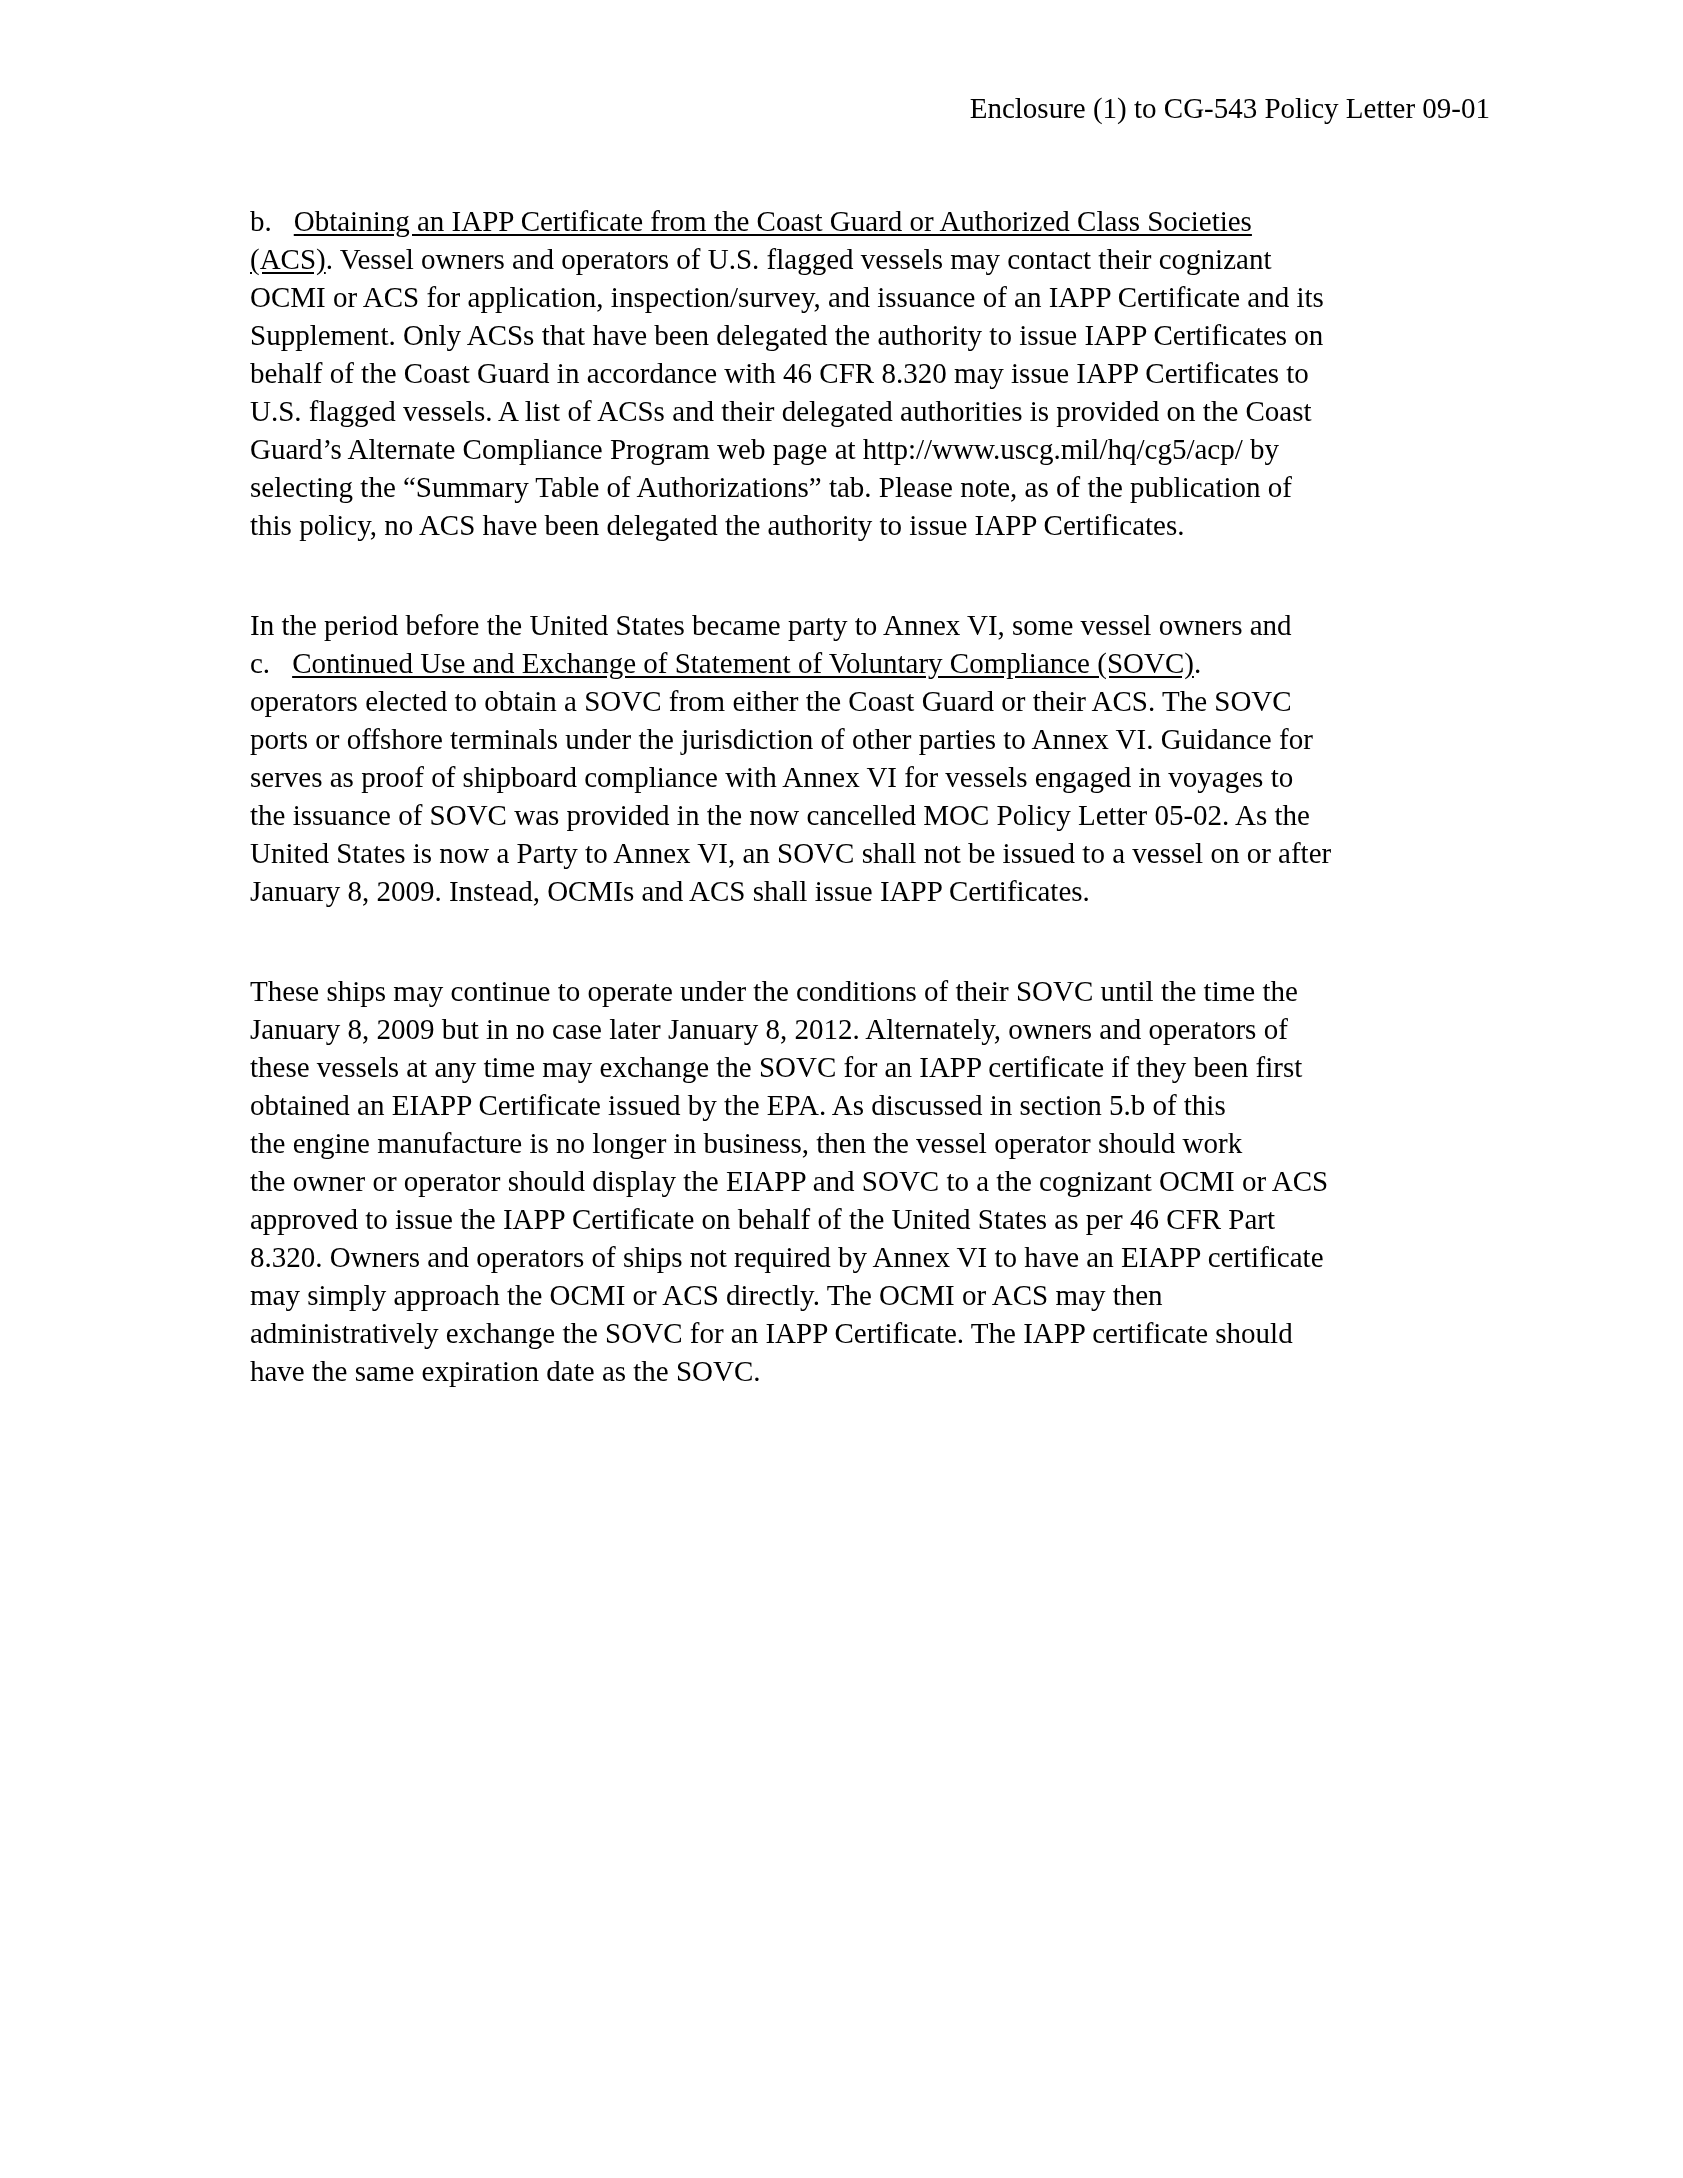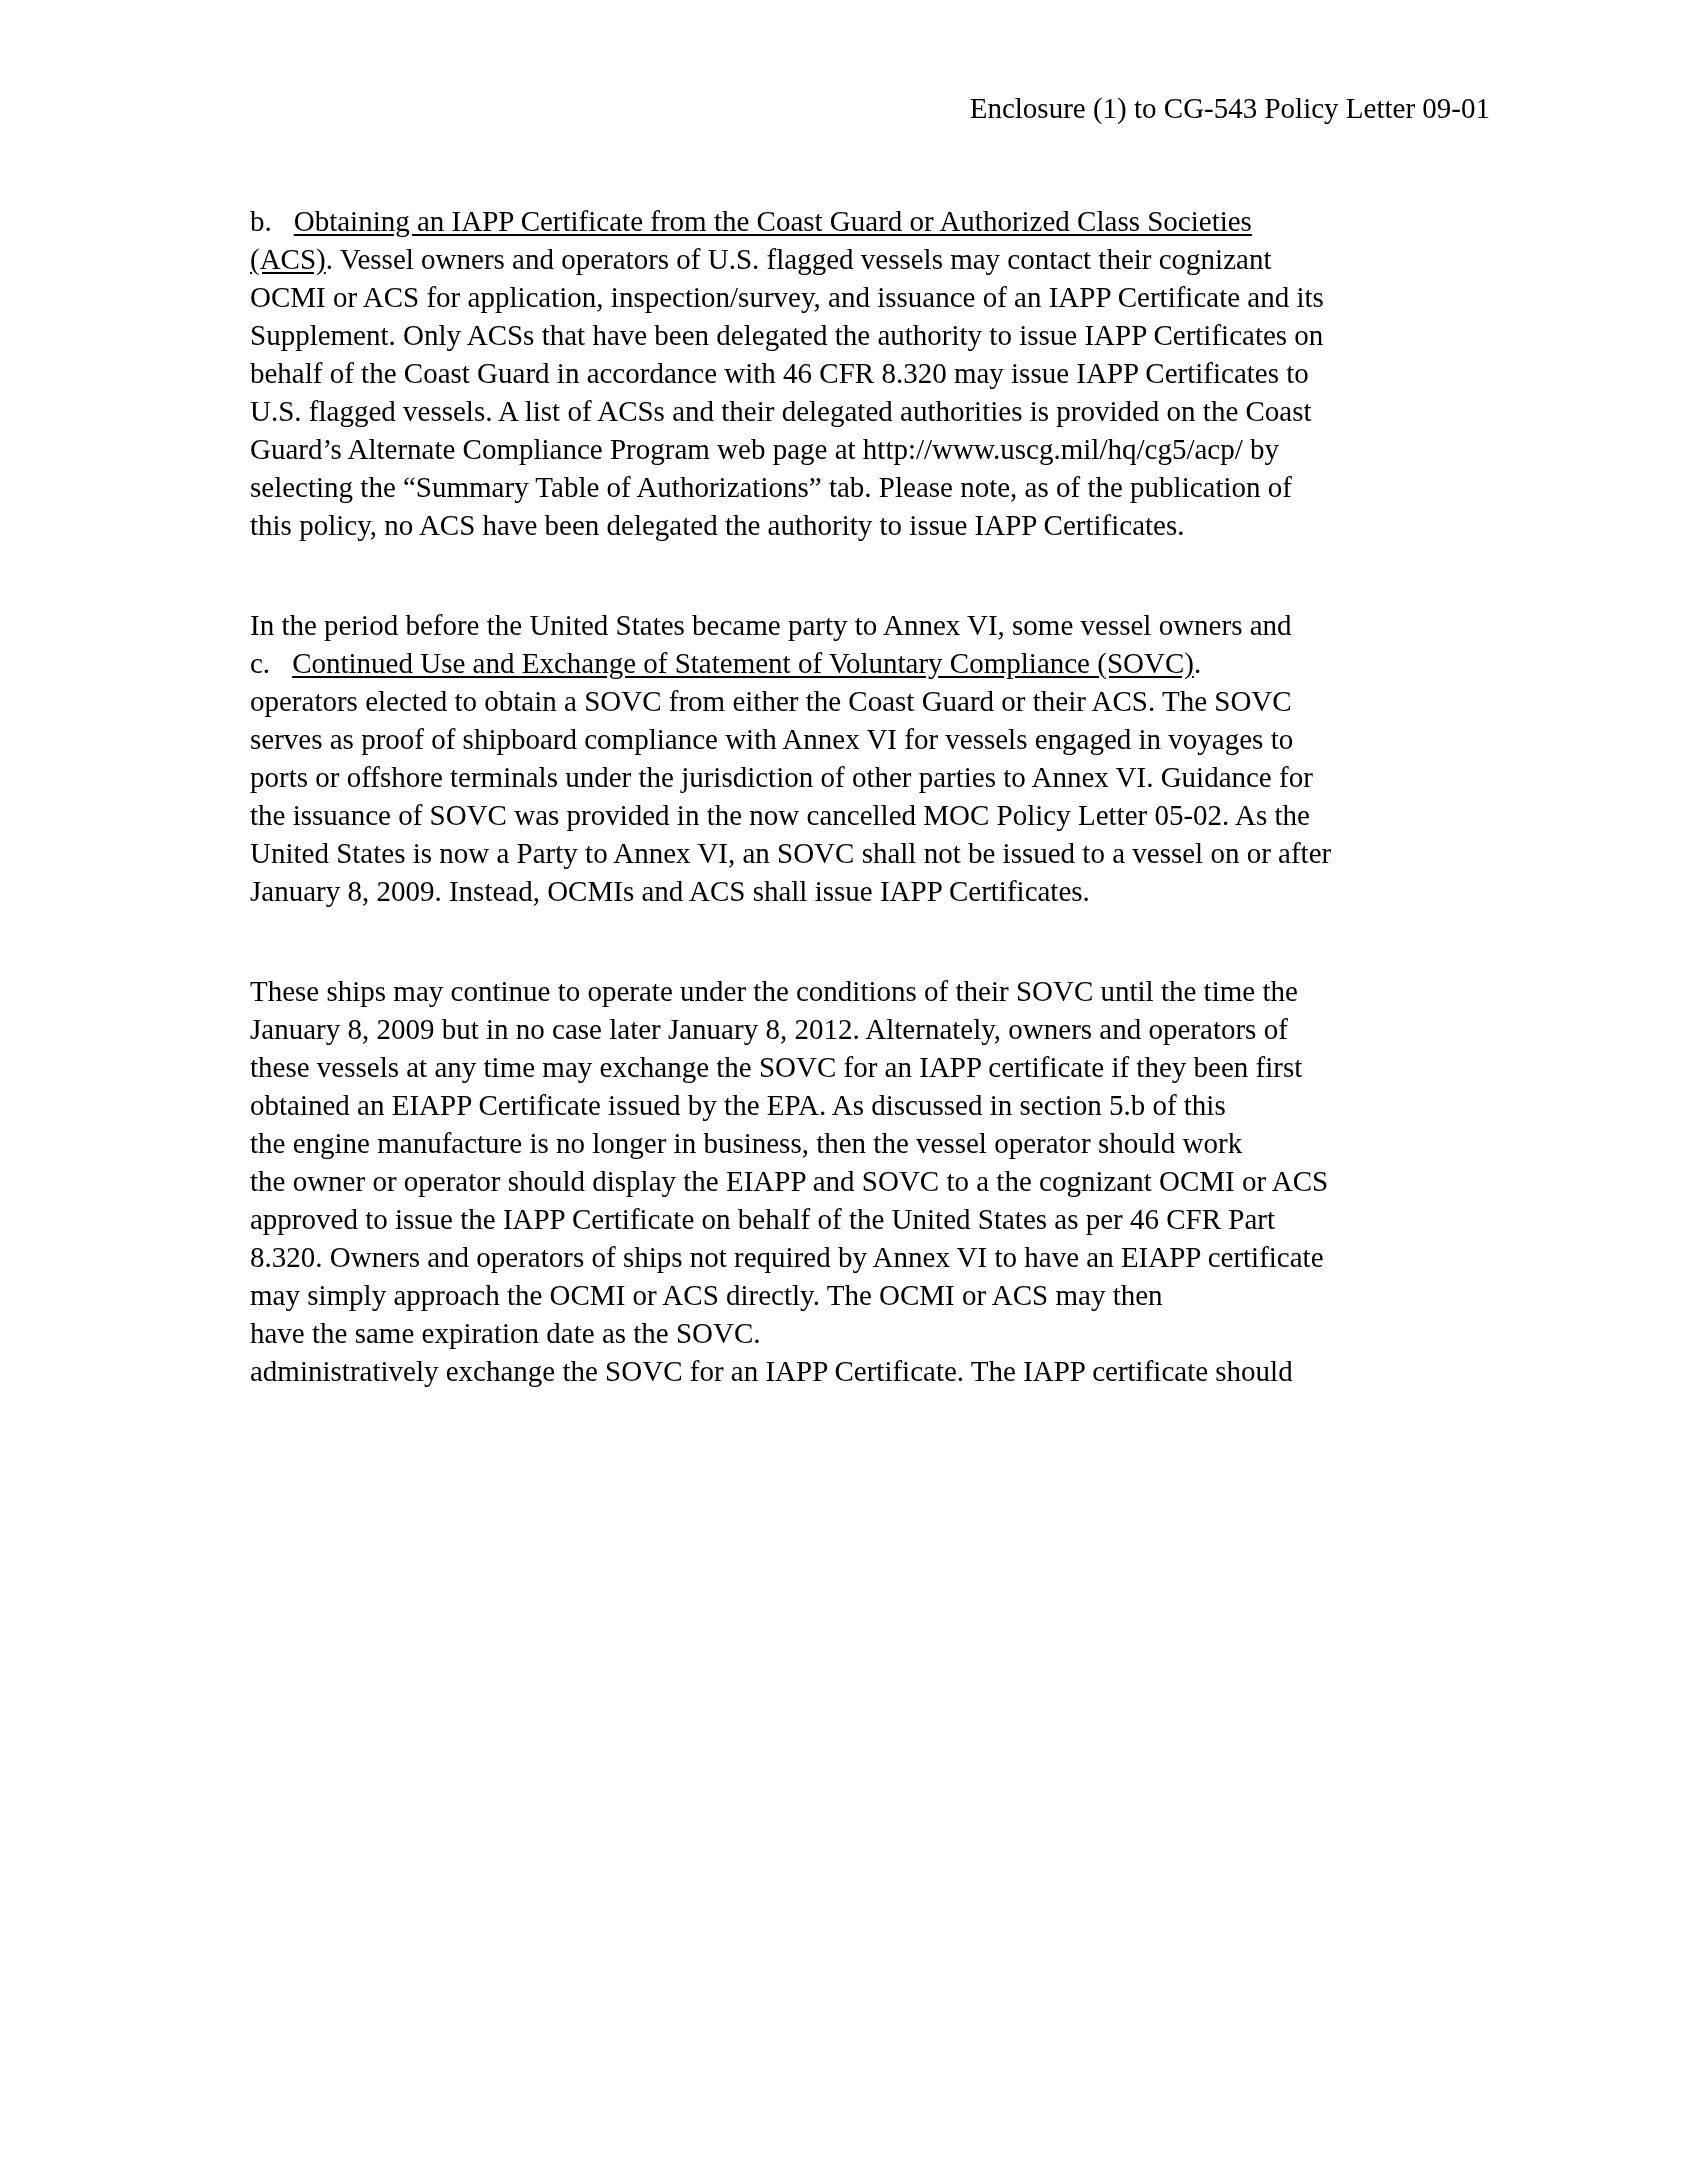--- a/index.html
+++ b/index.html
@@ -74,41 +74,41 @@
     <div class="para">
       <span class="ln"><span>b.</span><span class="label-gap"></span><span class="u">Obtaining an IAPP Certificate from the Coast Guard or Authorized Class Societies </span></span><span class="u">(ACS)</span><span>.  Vessel owners and operators of U.S. flagged vessels may contact their cognizant</span><span class="ln">OCMI or ACS for application, inspection/survey, and issuance of an IAPP Certificate and its</span><span class="ln">Supplement.  Only ACSs that have been delegated the authority to issue IAPP Certificates on</span><span class="ln">behalf of the Coast Guard in accordance with 46 CFR 8.320 may issue IAPP Certificates to</span><span class="ln">U.S. flagged vessels.  A list of ACSs and their delegated authorities is provided on the Coast</span><span class="ln">Guard’s Alternate Compliance Program web page at http://www.uscg.mil/hq/cg5/acp/ by</span><span class="ln">selecting the “Summary Table of Authorizations” tab.  Please note, as of the publication of</span><span class="ln">this policy, no ACS have been delegated the authority to issue IAPP Certificates.</span>
     </div>
 
     <div class="spacer"></div>
 
     <div class="para">
       <span class="ln">In the period before the United States became party to Annex VI, some vessel owners and</span>
         <span class="ln"><span>c.</span><span class="label-gap"></span><span class="u">Continued Use and Exchange of Statement of Voluntary Compliance (SOVC)</span><span>.</span></span>
         <span class="ln">operators elected to obtain a SOVC from either the Coast Guard or their ACS.  The SOVC</span>
+        <span class="ln">ports or offshore terminals under the jurisdiction of other parties to Annex VI.  Guidance for</span>
         <span class="ln">serves as proof of shipboard compliance with Annex VI for vessels engaged in voyages to</span>
-        <span class="ln">ports or offshore terminals under the jurisdiction of other parties to Annex VI.  Guidance for</span>
         <span class="ln">the issuance of SOVC was provided in the now cancelled MOC Policy Letter 05-02.  As the</span>
         <span class="ln">United States is now a Party to Annex VI, an SOVC shall not be issued to a vessel on or after</span>
         <span class="ln">January 8, 2009.  Instead, OCMIs and ACS shall issue IAPP Certificates.</span>
     </div>
 
     <div class="spacer"></div>
 
     <div class="para">
       <span class="ln">These ships may continue to operate under the conditions of their SOVC until the time the</span>
         <span class="ln">January 8, 2009 but in no case later January 8, 2012.  Alternately, owners and operators of</span>
         <span class="ln">these vessels at any time may exchange the SOVC for an IAPP certificate if they been first</span>
         <span class="ln">obtained an EIAPP Certificate issued by the EPA.  As discussed in section 5.b of this</span>
         <span class="ln">the engine manufacture is no longer in business, then the vessel operator should work</span>
         <span class="ln">the owner or operator should display the EIAPP and SOVC to a the cognizant OCMI or ACS</span>
         <span class="ln">approved to issue the IAPP Certificate on behalf of the United States as per 46 CFR Part</span>
         <span class="ln">8.320.  Owners and operators of ships not required by Annex VI to have an EIAPP certificate</span>
         <span class="ln">may simply approach the OCMI or ACS directly.  The OCMI or ACS may then</span>
+        <span class="ln">administratively exchange the SOVC for an IAPP Certificate.  The IAPP certificate should</span>
         <span class="ln">have the same expiration date as the SOVC.</span>
-        <span class="ln">administratively exchange the SOVC for an IAPP Certificate.  The IAPP certificate should</span>
     </div>
 
   </div>
 
   <div class="footer">2</div>
 
 </div>
 
 
 </body></html>

